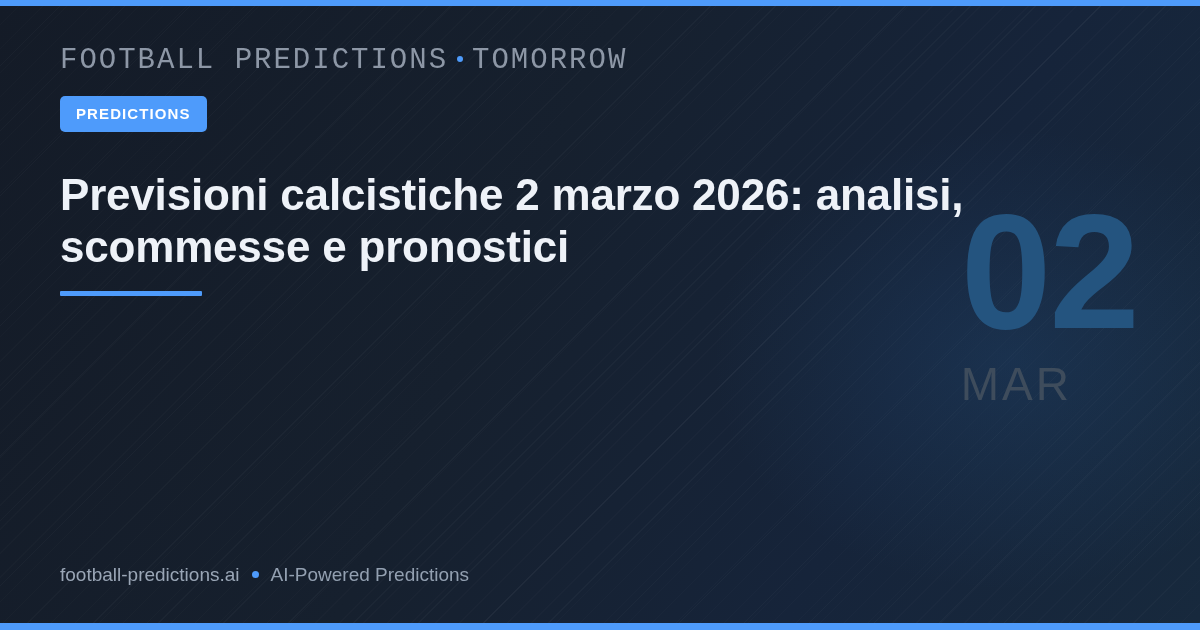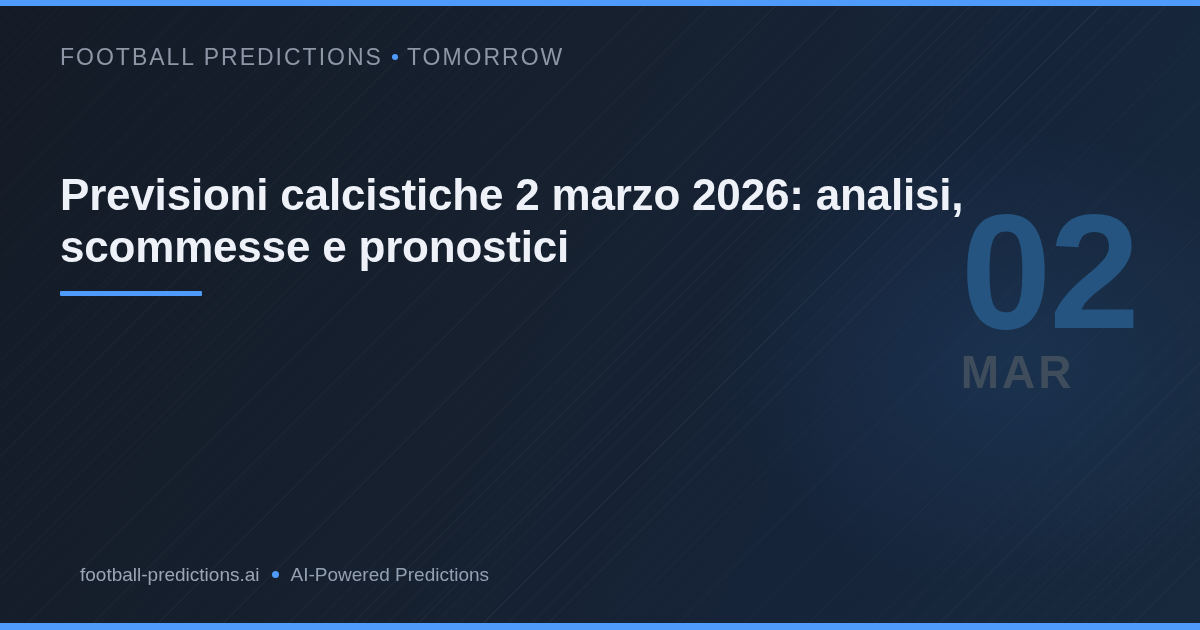--- a/index.html
+++ b/index.html
@@ -77,45 +77,46 @@
     user-select: none;
   }
   .date-day {
     font-size: 163px;
     line-height: 0.78;
     font-weight: 700;
     color: #24547f;
     letter-spacing: -2px;
   }
   .date-month {
-    margin-top: 14px;
+    margin-top: 26px;
     font-size: 46px;
     line-height: 1;
-    font-weight: 700;
+    font-weight: 400;
     color: #3e4c5c;
     letter-spacing: 3px;
   }
 
   .content {
     position: absolute;
     left: 60px;
     top: 0;
     right: 60px;
     height: 100%;
   }
 
   .kicker {
     position: absolute;
     top: 46px;
     left: 0;
-    font-size: 23px;
+    font-size: 29px;
     line-height: 1;
     letter-spacing: 2.0px;
     color: #8d97a6;
     white-space: nowrap;
+    font-family: Liberation Mono, monospace;
   }
   .kicker .dot {
     display: inline-block;
     width: 6px;
     height: 6px;
     border-radius: 50%;
     background: #4e9bfb;
     vertical-align: middle;
     margin: 0 9px 3px 9px;
   }
@@ -157,21 +158,20 @@
   }
 
   .footer {
     position: absolute;
     bottom: 46px;
     left: 0;
     font-size: 19px;
     line-height: 1;
     color: #93a0b1;
     white-space: nowrap;
-    margin-left: 20px;
   }
   .footer .dot {
     display: inline-block;
     width: 7px;
     height: 7px;
     border-radius: 50%;
     background: #4e9bfb;
     vertical-align: middle;
     margin: 0 12px 3px 12px;
   }
@@ -194,20 +194,21 @@
     <div class="date-day">02</div>
     <div class="date-month">MAR</div>
   </div>
 
   <div class="content">
 
     <div class="kicker">
       <span>FOOTBALL PREDICTIONS</span><span class="dot"></span><span>TOMORROW</span>
     </div>
 
+    <div class="badge">PREDICTIONS</div>
 
     <h1 class="headline">Previsioni calcistiche 2 marzo 2026: analisi, scommesse e pronostici</h1>
 
     <div class="rule"></div>
 
     <div class="footer">
       <span class="site">football-predictions.ai</span><span class="dot"></span><span class="tag">AI-Powered Predictions</span>
     </div>
 
   </div>

